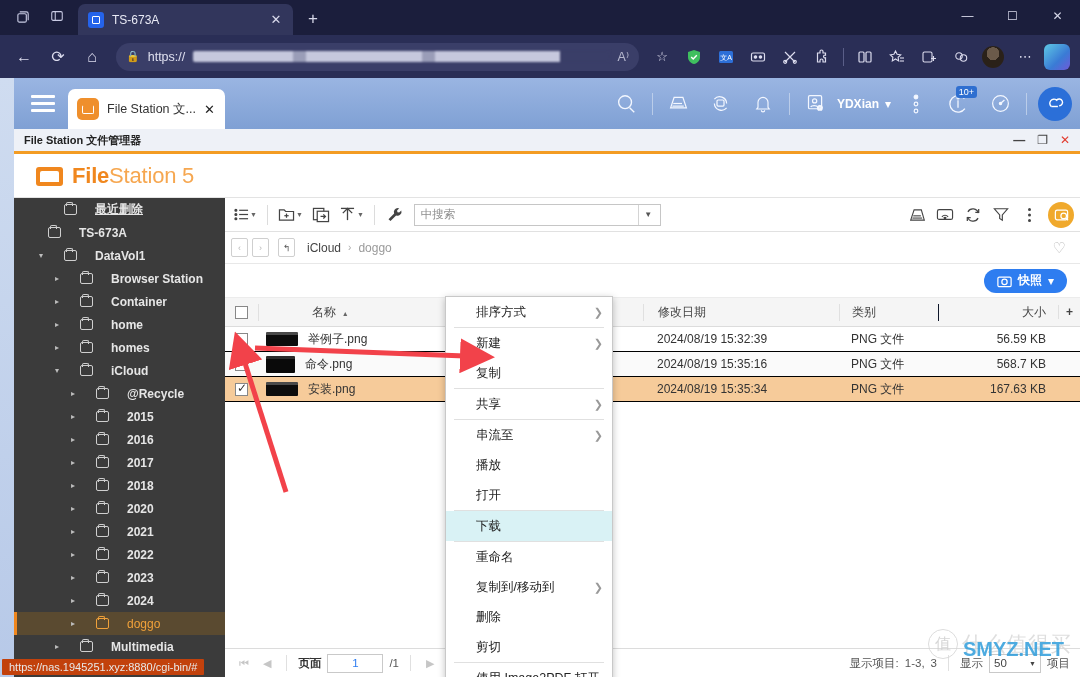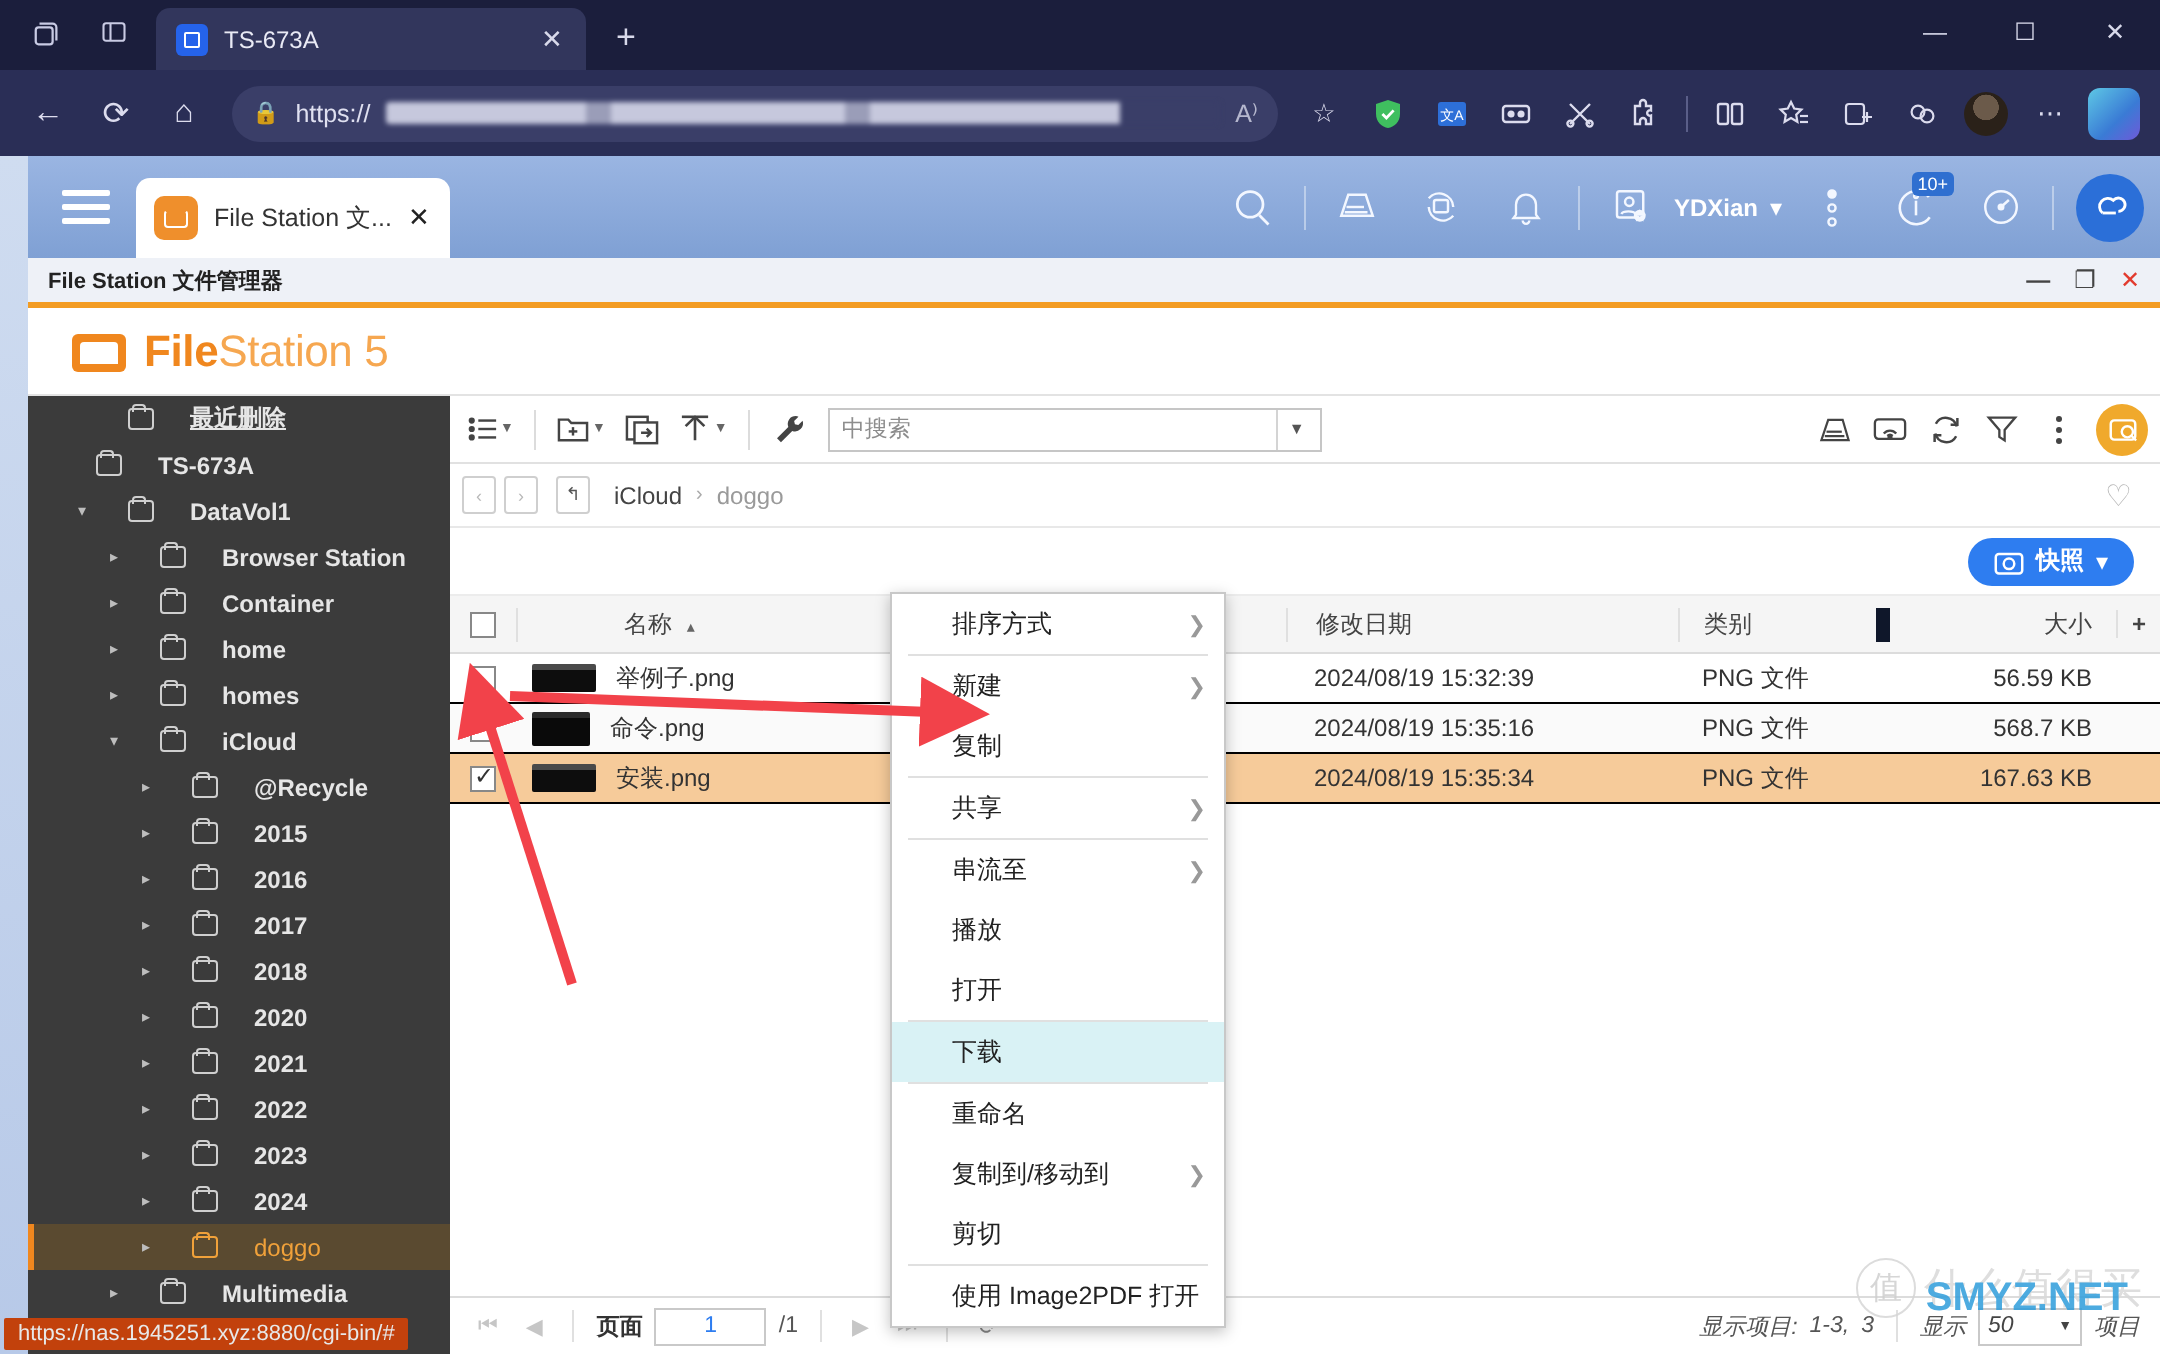--- a/index.html
+++ b/index.html
@@ -171,21 +171,21 @@
 
   .grid-head { height: 29px; background: #f5f5f5; border-bottom: 1px solid #dcdcdc; display:flex;
                align-items:center; font-size: 12px; color: #444; }
   .col-chk { width: 33px; display:flex; align-items:center; justify-content:center; }
   .chk { width: 13px; height: 13px; border: 1px solid #888; background:#fff; display:inline-block;
          position: relative; }
   .chk.on::after { content:'✓'; position:absolute; left:1px; top:-3px; font-size: 12px; color:#333; }
   .col-name { flex: 1; padding-left: 53px; border-left: 1px solid #e0e0e0; min-width: 0; }
   .col-date { width: 196px; padding-left: 14px; border-left: 1px solid #e0e0e0; }
   .col-type { width: 99px; padding-left: 12px; border-left: 1px solid #e0e0e0; }
-  .col-size { width: 120px; text-align: right; padding-right: 12px; border-left: 7px solid #0f172a; }
+  .col-size { width: 120px; text-align: right; padding-right: 12px; border-left: 1px solid #0f172a; }
   .col-plus { width: 22px; text-align:center; color:#444; font-weight: bold; border-left: 1px solid #e0e0e0;}
   .sort-ar { font-size: 8px; color:#666; margin-left: 4px; }
 
   .row { height: 25px; display:flex; align-items:center; font-size: 12px; color: #333;
          border-bottom: 1px solid #000000; }
   .row.alt { background: #fafafa; }
   .row.sel { background: #f6cb9a; }
   .row .col-name { padding-left: 0; display:flex; align-items:center; gap: 10px; border-left:none; }
   .row .col-date, .row .col-type, .row .col-size, .row .col-plus { border-left: none; }
   .thumb { width: 32px; height: 14px; background: #121212; border-radius: 1px; flex: none; margin-left: 8px;
@@ -194,21 +194,21 @@
 
   .grid-body { flex: 1; position: relative; overflow: hidden; }
 
   .statusbar { height: 29px; border-top: 1px solid #dcdcdc; background: #fff; display:flex;
                align-items:center; font-size: 11.5px; color: #555; padding: 0 10px; gap: 6px; }
   .pgbtn { color: #c6c6c6; font-size: 11px; padding: 0 4px; }
   .pgbtn.act { color: #888; }
   .pgdiv { width: 1px; height: 16px; background: #e0e0e0; margin: 0 5px; }
   .pginput { width: 56px; height: 19px; border: 1px solid #c9c9c9; text-align:center; color: #2e7df0;
              font-size: 11.5px; line-height: 17px; background:#fff;}
-  .st-right { margin-left: auto; display:flex; align-items:center; gap: 6px; font-style: italic; }
+  .st-right { margin-left: auto; display:flex; align-items:center; gap: 6px; }
   .stsel { width: 52px; height: 19px; border: 1px solid #c9c9c9; display:flex; align-items:center;
            justify-content: space-between; padding: 0 4px; font-size: 11.5px; color: #444; background:#fff; }
 
   
   .ctxmenu {
     position: absolute; left: 431px; top: 145px; width: 168px;
     background: #fff; border: 1px solid #c8c8c8; box-shadow: 0 2px 7px rgba(0,0,0,.25);
     z-index: 60; font-size: 12.5px; color: #222;
   }
   .mi { height: 30px; display:flex; align-items:center; padding: 0 10px 0 30px; position: relative; }
@@ -789,20 +789,23 @@
           </div>
           <div class="midiv"></div>
           <div class="mi">
             <span>重命名</span>
           </div>
           <div class="mi">
             <span>复制到/移动到</span>
             <span class="sub">❯</span>
           </div>
           <div class="mi">
+            <span>删除</span>
+          </div>
+          <div class="mi">
             <span>剪切</span>
           </div>
           <div class="midiv"></div>
           <div class="mi">
             <span>使用 Image2PDF 打开</span>
           </div>
         </div>
     </div>
   </div>
 

